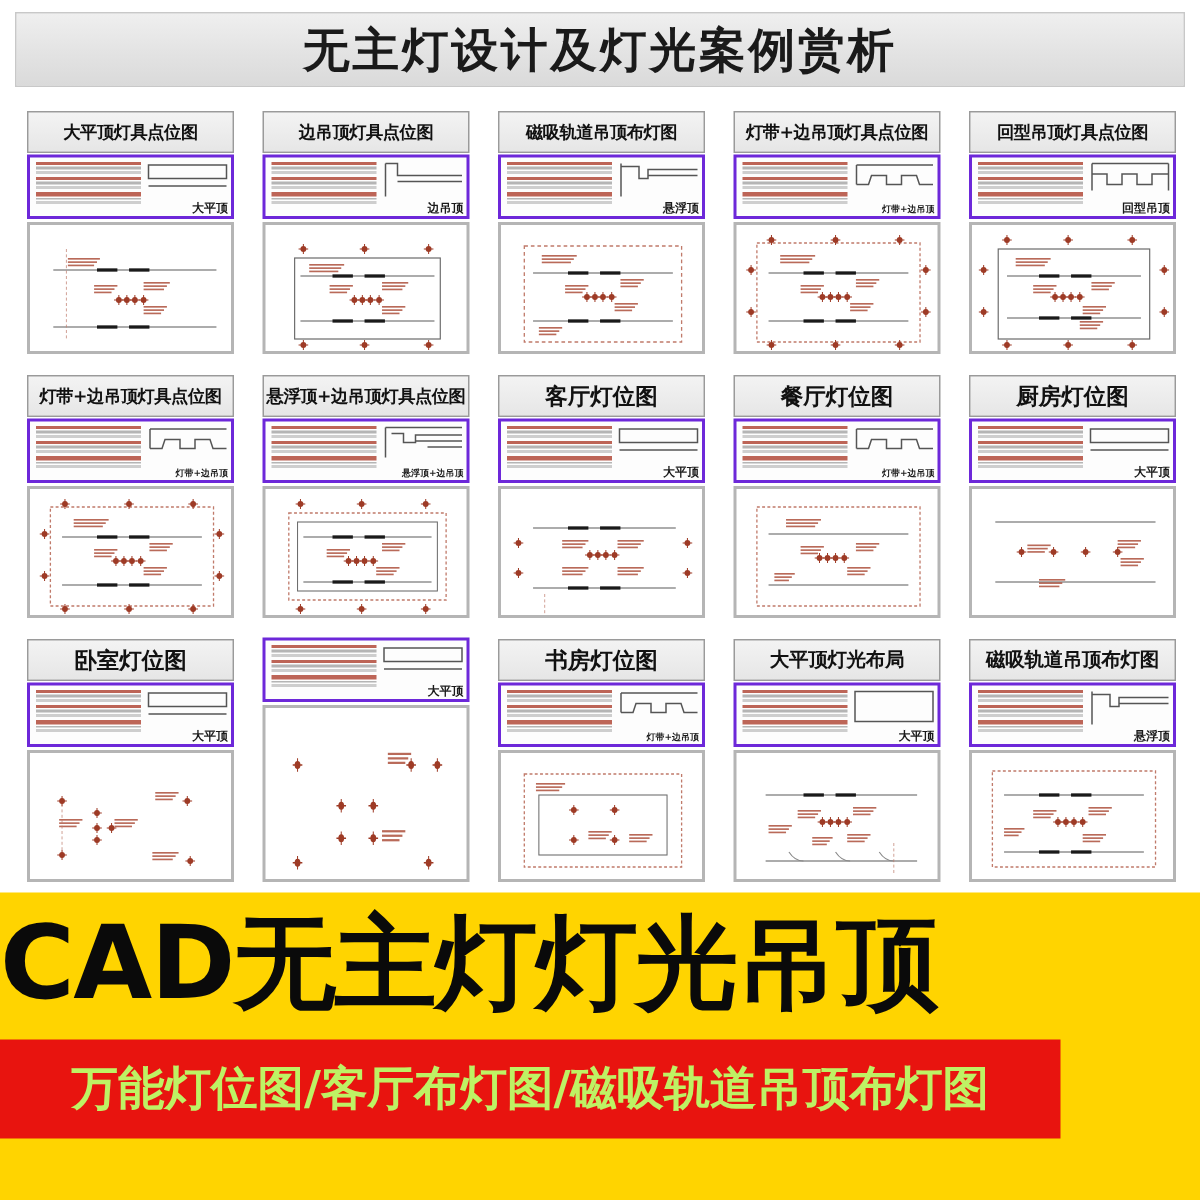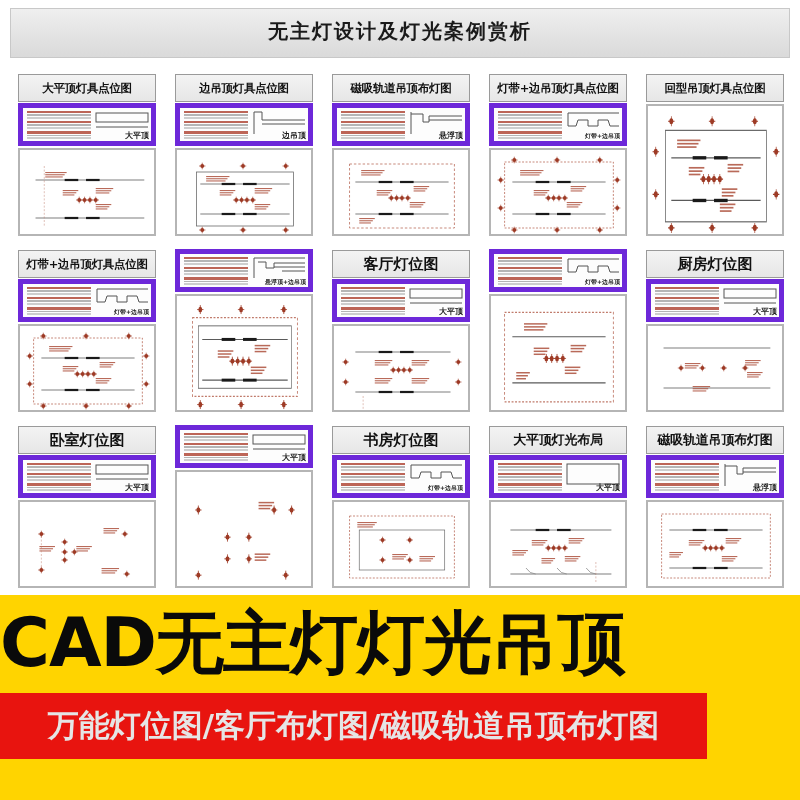--- a/index.html
+++ b/index.html
@@ -12,22 +12,22 @@
   }
 
   
   .header-band{
     position:absolute; left:10px; top:8px; width:780px; height:50px;
     background:linear-gradient(180deg,#efefef 0%,#e3e3e3 55%,#dadada 100%);
     border:1px solid #c8c8c8;
     display:flex; align-items:center; justify-content:center;
   }
   .header-title{
-    font-family:Liberation Mono, monospace;
-    font-size:20px; font-weight:700; color:#1a1a1a;
+    font-family:Liberation Serif, serif;
+    font-size:31px; font-weight:700; color:#1a1a1a;
     letter-spacing:2px; line-height:1;
   }
 
   
   .grid{
     position:absolute; left:14px; top:72px; width:772px;
     display:grid;
     grid-template-columns:repeat(5,146px);
     grid-auto-rows:168px;
     column-gap:11px; row-gap:8px;
@@ -54,21 +54,21 @@
     white-space:nowrap;
     font-size:15px;
     letter-spacing:0px;
   }
   .card-title.sm span{ font-size:11.5px; letter-spacing:-0.3px;}
   .card-title.md span{ font-size:13px; letter-spacing:-0.2px;}
 
   
   .card-info{
     height:43px; margin:1px 4px 0 4px;
-    border:5px solid #6d28d9;
+    border:2px solid #6d28d9;
     background:#fdfdfd;
     display:flex;
     position:relative;
     overflow:hidden;
   }
   .notes{
     flex:1; padding:3px 2px 2px 4px;
     display:flex; flex-direction:column; gap:2.5px;
   }
   .note-grp{ display:flex; flex-direction:column; gap:1px;}
@@ -118,21 +118,21 @@
     white-space:nowrap;
   }
   .promo-sub-wrap{
     margin-top:16px;
     width:707px; height:66px;
     background:#e8140f;
     display:flex; align-items:center; justify-content:center;
   }
   .promo-sub{
     font-family:"DejaVu Sans","Liberation Sans",sans-serif;
-    font-weight:700; font-size:31px; color:#e5e5e5;
+    font-weight:700; font-size:31px; color:#bef264;
     letter-spacing:0px; white-space:nowrap;
   }
 </style>
 </head>
 <body>
 
 <div class="header-band">
   <div class="header-title">无主灯设计及灯光案例赏析</div>
 </div>
 
@@ -477,20 +477,45 @@
           </g>
           <rect x="30" y="20" width="24" height="1.1" fill="#a8452f" opacity="0.8"></rect>
           <rect x="30" y="22.2" width="22" height="1.1" fill="#a8452f" opacity="0.8"></rect>
           <rect x="30" y="24.4" width="20" height="1.1" fill="#a8452f" opacity="0.8"></rect>
         </svg>
     </div>
     </div>
     <div class="card">
     <div class="card-title sm">
       <span>回型吊顶灯具点位图</span>
+    </div>
+    <div class="card-info">
+      <div class="notes">
+          <div class="note-grp">
+            <div class="note-h"></div>
+            <div class="note-l"></div>
+            <div class="note-l2"></div>
+          </div>
+          <div class="note-grp">
+            <div class="note-h"></div>
+            <div class="note-l"></div>
+            <div class="note-l2"></div>
+          </div>
+          <div class="note-grp">
+            <div class="note-h"></div>
+            <div class="note-l"></div>
+            <div class="note-l2"></div>
+          </div>
+        </div>
+      <div class="profile">
+        <svg viewBox="0 0 54 28">
+            <path d="M2 2 L2 20 M2 2 L53 2 M53 2 L53 20 M2 9 L12 9 L12 16 L22 16 L22 9 L32 9 L32 16 L42 16 L42 9 L53 9" stroke="#555" fill="none" stroke-width="1"></path>
+          </svg>
+        <span class="plabel ">回型吊顶</span>
+      </div>
     </div>
     <div class="card-draw">
       <svg viewBox="0 0 138 84" preserveAspectRatio="none">
           <rect x="18" y="16" width="104" height="60" fill="none" stroke="#6a6a6a" stroke-width="0.8"></rect>
           <line x1="24" y1="34" x2="116" y2="34" stroke="#5a5a5a" stroke-width="0.8"></line>
           <line x1="24" y1="62" x2="116" y2="62" stroke="#5a5a5a" stroke-width="0.8"></line>
           <rect x="46" y="32.9" width="14" height="2.2" fill="#1a1a1a"></rect>
           <rect x="68" y="32.9" width="14" height="2.2" fill="#1a1a1a"></rect>
           <rect x="46" y="60.9" width="14" height="2.2" fill="#1a1a1a"></rect>
           <rect x="68" y="60.9" width="14" height="2.2" fill="#1a1a1a"></rect>
@@ -671,20 +696,23 @@
             <circle cx="130" cy="58" r="2" fill="#9e3b26"></circle>
   <path d="M126.7 58 L133.3 58 M130 54.7 L130 61.3" stroke="#9e3b26" stroke-width="0.7"></path>
           </g>
           <rect x="30" y="20" width="24" height="1.1" fill="#a8452f" opacity="0.8"></rect>
           <rect x="30" y="22.2" width="22" height="1.1" fill="#a8452f" opacity="0.8"></rect>
           <rect x="30" y="24.4" width="20" height="1.1" fill="#a8452f" opacity="0.8"></rect>
         </svg>
     </div>
     </div>
     <div class="card">
+    <div class="card-title sm">
+      <span>悬浮顶+边吊顶灯具点位图</span>
+    </div>
     <div class="card-info">
       <div class="notes">
           <div class="note-grp">
             <div class="note-h"></div>
             <div class="note-l"></div>
             <div class="note-l2"></div>
           </div>
           <div class="note-grp">
             <div class="note-h"></div>
             <div class="note-l"></div>
@@ -845,20 +873,23 @@
           </g>
           <g>
             <circle cx="128" cy="56" r="2" fill="#9e3b26"></circle>
   <path d="M124.7 56 L131.3 56 M128 52.7 L128 59.3" stroke="#9e3b26" stroke-width="0.7"></path>
           </g>
           <line x1="30" y1="70" x2="30" y2="84" stroke="#c08070" stroke-width="0.5" stroke-dasharray="2,1.6"></line>
         </svg>
     </div>
     </div>
     <div class="card">
+    <div class="card-title ">
+      <span>餐厅灯位图</span>
+    </div>
     <div class="card-info">
       <div class="notes">
           <div class="note-grp">
             <div class="note-h"></div>
             <div class="note-l"></div>
             <div class="note-l2"></div>
           </div>
           <div class="note-grp">
             <div class="note-h"></div>
             <div class="note-l"></div>

